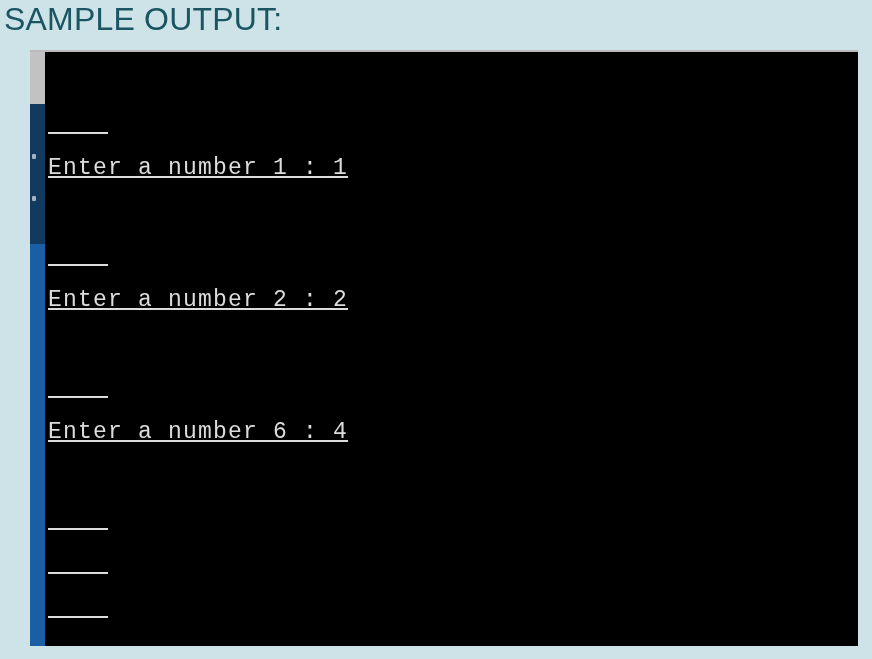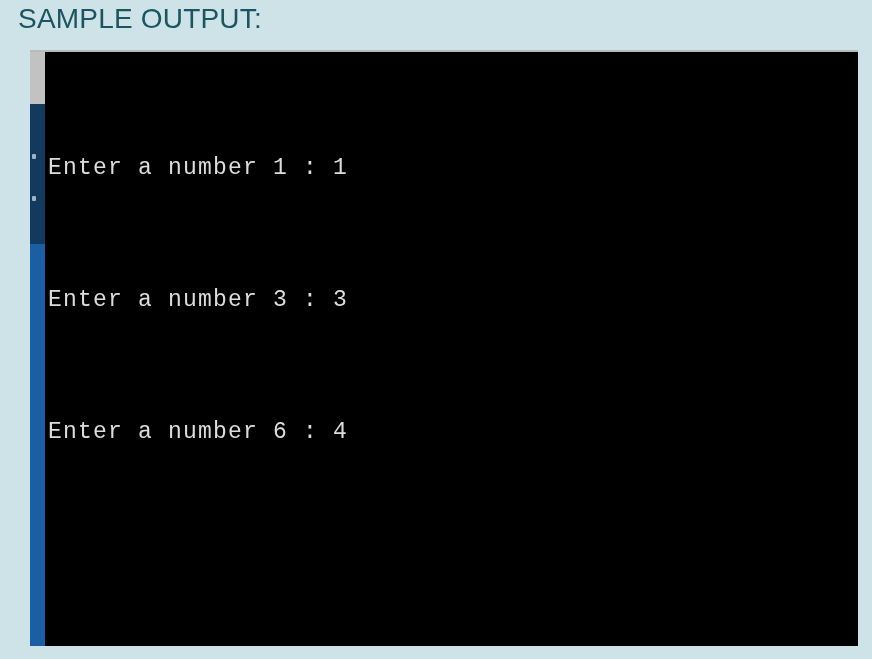--- a/index.html
+++ b/index.html
@@ -14,27 +14,26 @@
     overflow: hidden;
     position: relative;
   }
 
   
   #sample-heading {
     position: absolute;
     left: 4px;
     top: 2px;
     font-family: "Liberation Sans", sans-serif;
-    font-size: 28px;
+    font-size: 32px;
     line-height: 34px;
     letter-spacing: 0.2px;
     color: #1a5561;
     white-space: pre;
     user-select: none;
-    margin-left: 14px;
   }
 
   
   #console-window {
     position: absolute;
     left: 30px;
     top: 50px;
     width: 828px;
     height: 596px;
     background: #000000;
@@ -80,20 +79,21 @@
     right: 0;
     bottom: 0;
     padding: 6px 4px 0 3px;
     box-sizing: border-box;
     font-family: "Liberation Mono", "DejaVu Sans Mono", monospace;
     font-size: 23px;
     line-height: 44px;
     color: #dcdcdc;
     white-space: pre;
     letter-spacing: 1.2px;
+    text-decoration: underline;
   }
   .console-line {
     height: 44px;
     white-space: pre;
   }
 </style>
 </head>
 <body>
 
 <div id="sample-heading">SAMPLE OUTPUT:</div>
@@ -103,21 +103,21 @@
   <div id="console-rail">
     <div class="rail-seg" id="rail-thumb"></div>
     <div class="rail-seg" id="rail-dark"></div>
     <div class="rail-seg" id="rail-bright"></div>
     <div class="rail-tick" id="rail-tick-1"></div>
     <div class="rail-tick" id="rail-tick-2"></div>
   </div>
 
   <div id="console-text">
     <div class="console-line">Enter a number 1 : 1</div>
-    <div class="console-line">Enter a number 3 : 3</div>
+    <div class="console-line">Enter a number 2 : 2</div>
     <div class="console-line">Enter a number 6 : 4</div>
     
     
     
     
     
     
     
     
     

